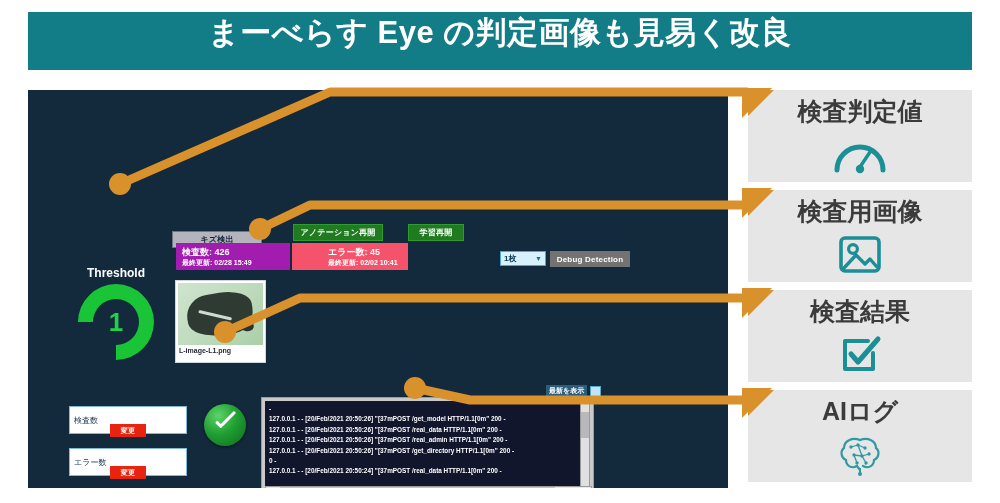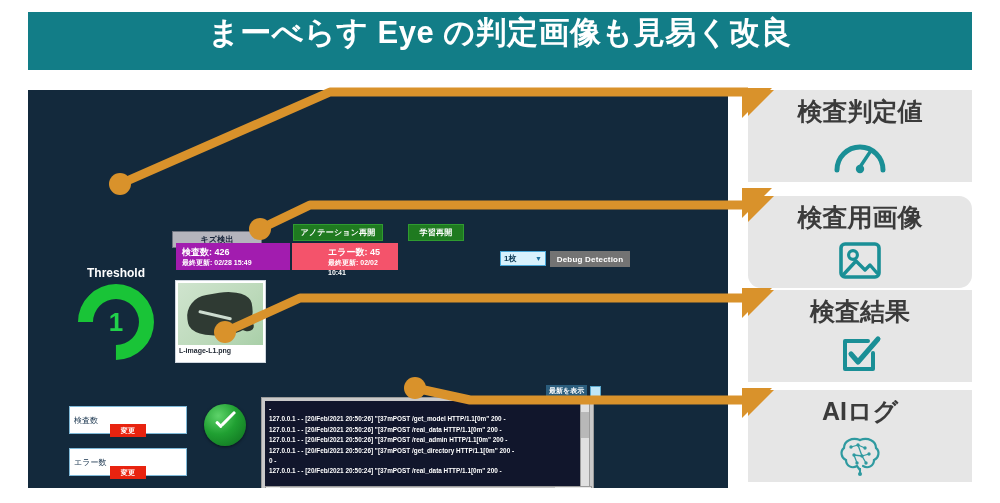--- a/index.html
+++ b/index.html
@@ -57,21 +57,21 @@
   .btn-gakushu{left:380px;top:134px;width:54px;height:15px;}
 
   
   .badge{
     position:absolute;padding:3px 6px;box-sizing:border-box;
     font-size:8px;font-weight:bold;line-height:1.35;color:#ffffff;
   }
   .badge .b1{font-size:9px;}
   .badge .b2{font-size:7px;}
   .badge-teal{left:148px;top:153px;width:114px;height:27px;background:#a21caf;}
-  .badge-pink{left:264px;top:153px;width:106px;height:27px;background:#f4536b;padding-left:36px;}
+  .badge-pink{left:264px;top:153px;width:116px;height:27px;background:#f4536b;padding-left:36px;}
 
   
   .select-box{
     position:absolute;left:472px;top:161px;width:46px;height:15px;
     background:#d8f2fd;border:1px solid #4aa8d8;
     display:flex;align-items:center;justify-content:space-between;
     padding:0 3px;box-sizing:border-box;font-size:8px;color:#0d3a55;font-weight:bold;
   }
   .select-box .chev{font-size:7px;color:#1b6f9c;}
   .btn-debug{
@@ -175,21 +175,21 @@
     border-top:26px solid #d9922b;border-right:26px solid transparent;
   }
   .card .card-title{
     position:absolute;left:0;right:0;top:5px;text-align:center;
     font-size:25px;font-weight:bold;color:#3b3b3b;white-space:nowrap;
   }
   .card .card-icon{
     position:absolute;left:0;right:0;top:44px;display:flex;justify-content:center;
   }
   .card-1{top:90px;}
-  .card-2{top:196px;border-radius:13px;}
+  .card-2{top:190px;}
   .card-3{top:290px;}
   .card-4{top:390px;text-decoration:underline;}
 
   
   .connectors{position:absolute;left:0;top:0;width:1000px;height:503px;pointer-events:none;}
 </style>
 </head>
 <body>
 
 <div class="page">

